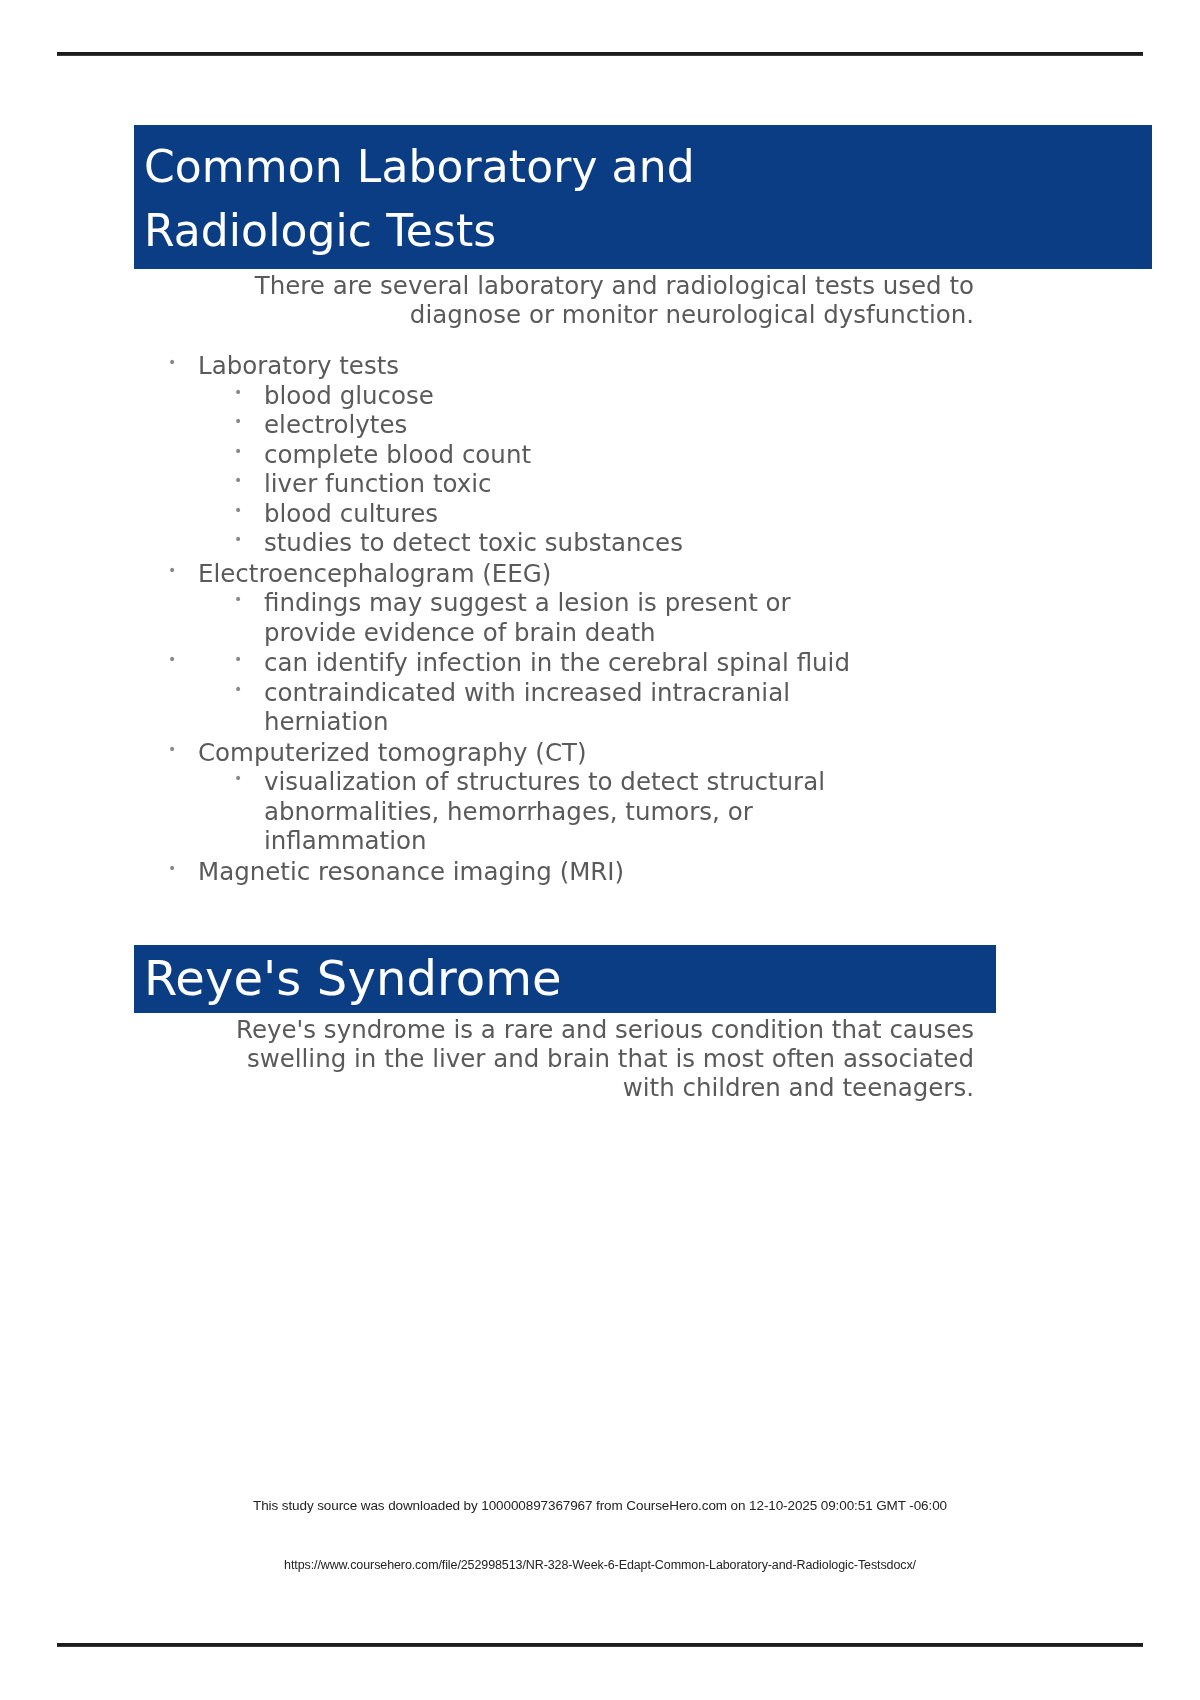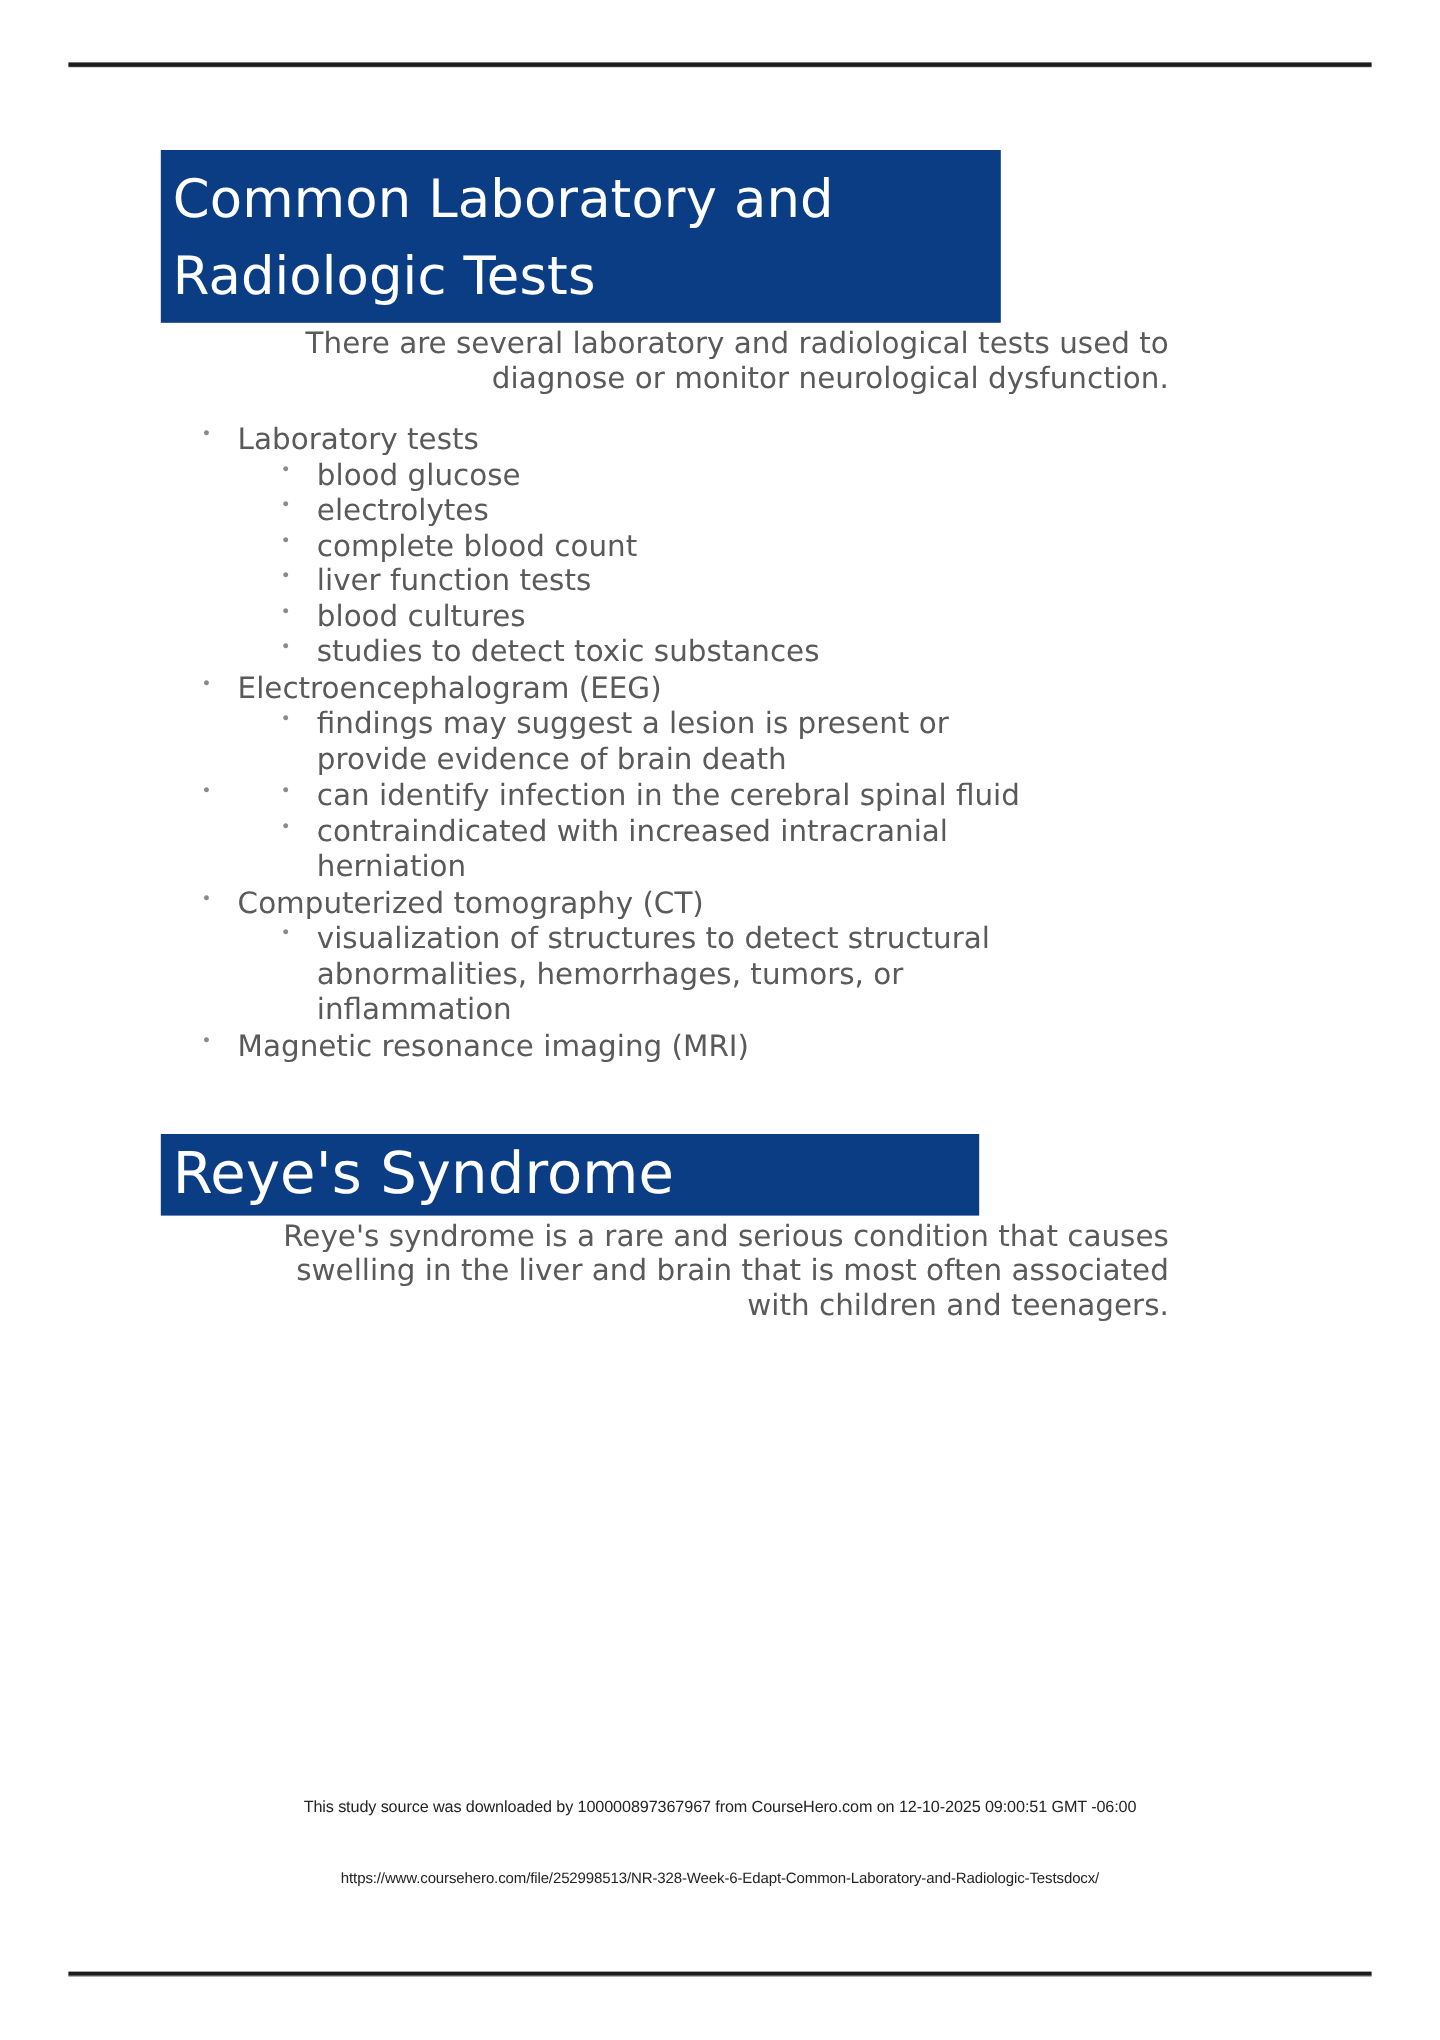--- a/index.html
+++ b/index.html
@@ -48,29 +48,29 @@
     color: #ffffff;
     font-family: "DejaVu Sans", sans-serif;
     font-weight: 400;
     letter-spacing: 0.1px;
     box-sizing: border-box;
   }
   .heading-h1 {
     font-size: 44px;
     line-height: 64px;
     padding: 10px 0 6px 10px;
-    width: 700px;
+    width: 1018px;
   }
   .heading-h1 .line { display: block; white-space: nowrap; }
 
   .heading-h2 {
     font-size: 48px;
     line-height: 58px;
     padding: 4px 0 6px 10px;
-    width: 682px;
+    width: 862px;
   }
 
   
   .para {
     font-size: 24.5px;
     line-height: 29px;
     color: #5a5a5a;
     margin: 2px 0 0 0;
     width: 840px;
   }
@@ -170,21 +170,21 @@
           <li>
               <span class="txt">blood glucose</span>
             </li>
           <li>
               <span class="txt">electrolytes</span>
             </li>
           <li>
               <span class="txt">complete blood count</span>
             </li>
           <li>
-              <span class="txt">liver function tests</span>
+              <span class="txt">liver function toxic</span>
             </li>
           <li>
               <span class="txt">blood cultures</span>
             </li>
           <li>
               <span class="txt">studies to detect toxic substances</span>
             </li>
         </ul>
       </li>
 

